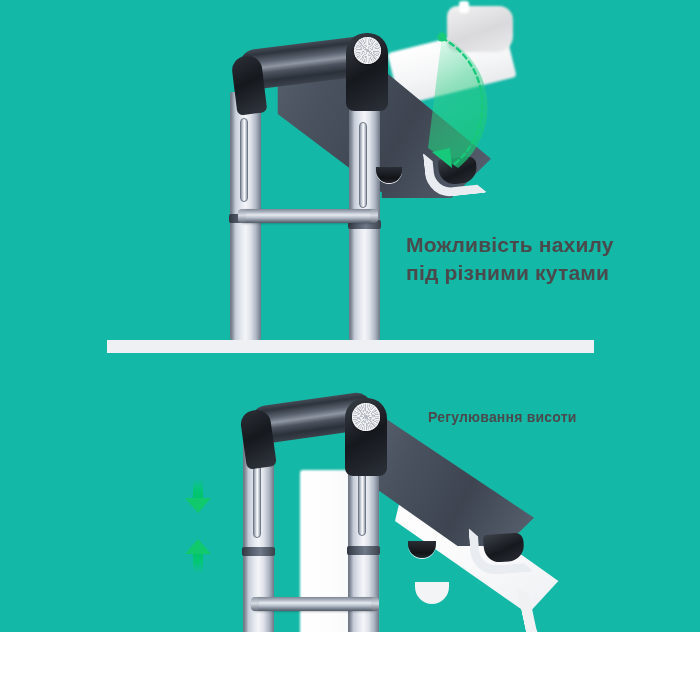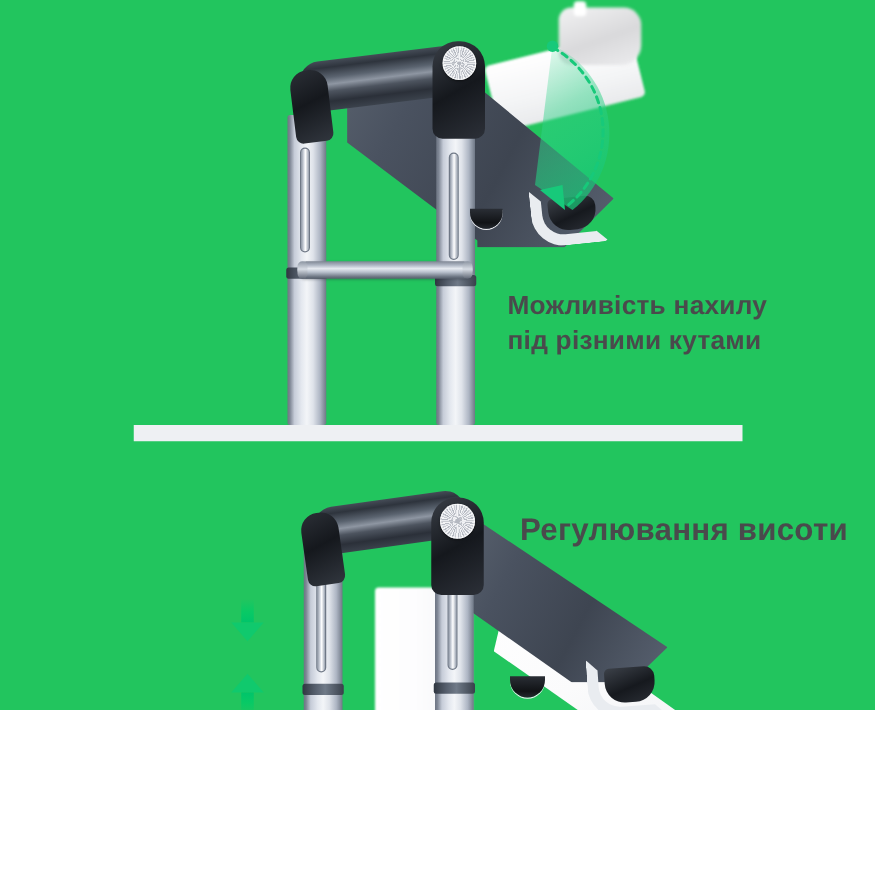--- a/index.html
+++ b/index.html
@@ -3,22 +3,22 @@
 <meta charset="utf-8">
 <style>
   html, body {
     margin: 0;
     padding: 0;
     background: #ffffff;
   }
   #page {
     position: relative;
     width: 700px;
-    height: 568px;
-    background: #22c55e;
+    height: 632px;
+    background: #14b8a6;
     overflow: hidden;
     font-family: "Liberation Sans", sans-serif;
   }
 
   .panel {
     position: absolute;
     left: 0;
     width: 700px;
     overflow: hidden;
   }
@@ -46,23 +46,23 @@
   }
   #caption-tilt {
     left: 406px;
     top: 231px;
     font-size: 21px;
     text-align: center;
   }
   #caption-tilt .cap-line { display: block; }
   #caption-tilt .cap-line-2 { text-align: left; }
   #caption-height {
-    left: 416px;
+    left: 428px;
     top: 408px;
-    font-size: 25px;
+    font-size: 14px;
   }
 
   
   .ghost {
     position: absolute;
     pointer-events: none;
   }
   .ghost-top-cradle {
     left: 447px; top: 6px;
     width: 66px; height: 46px;

